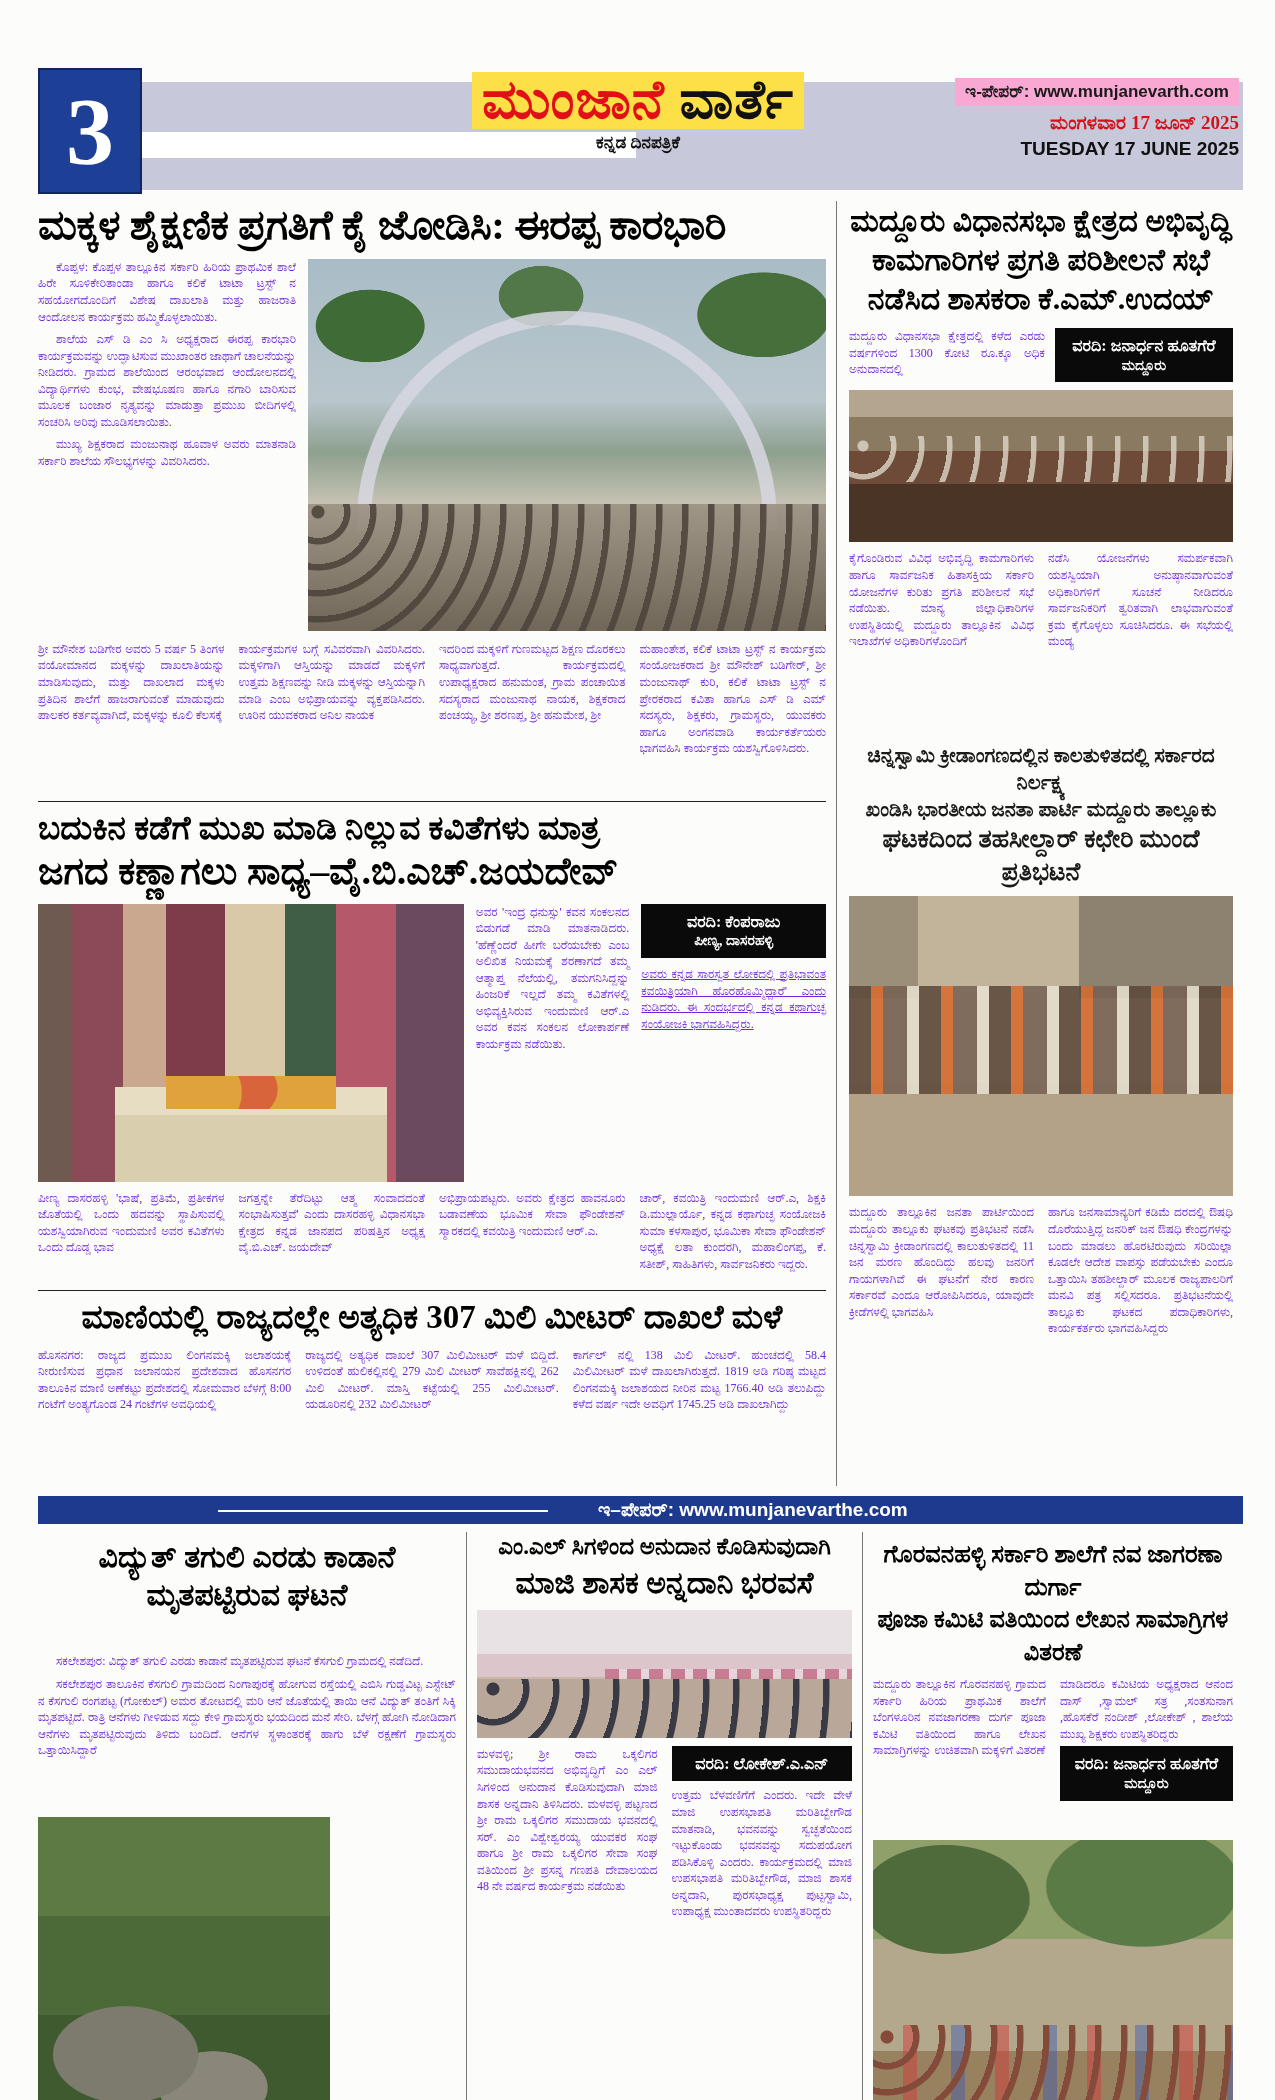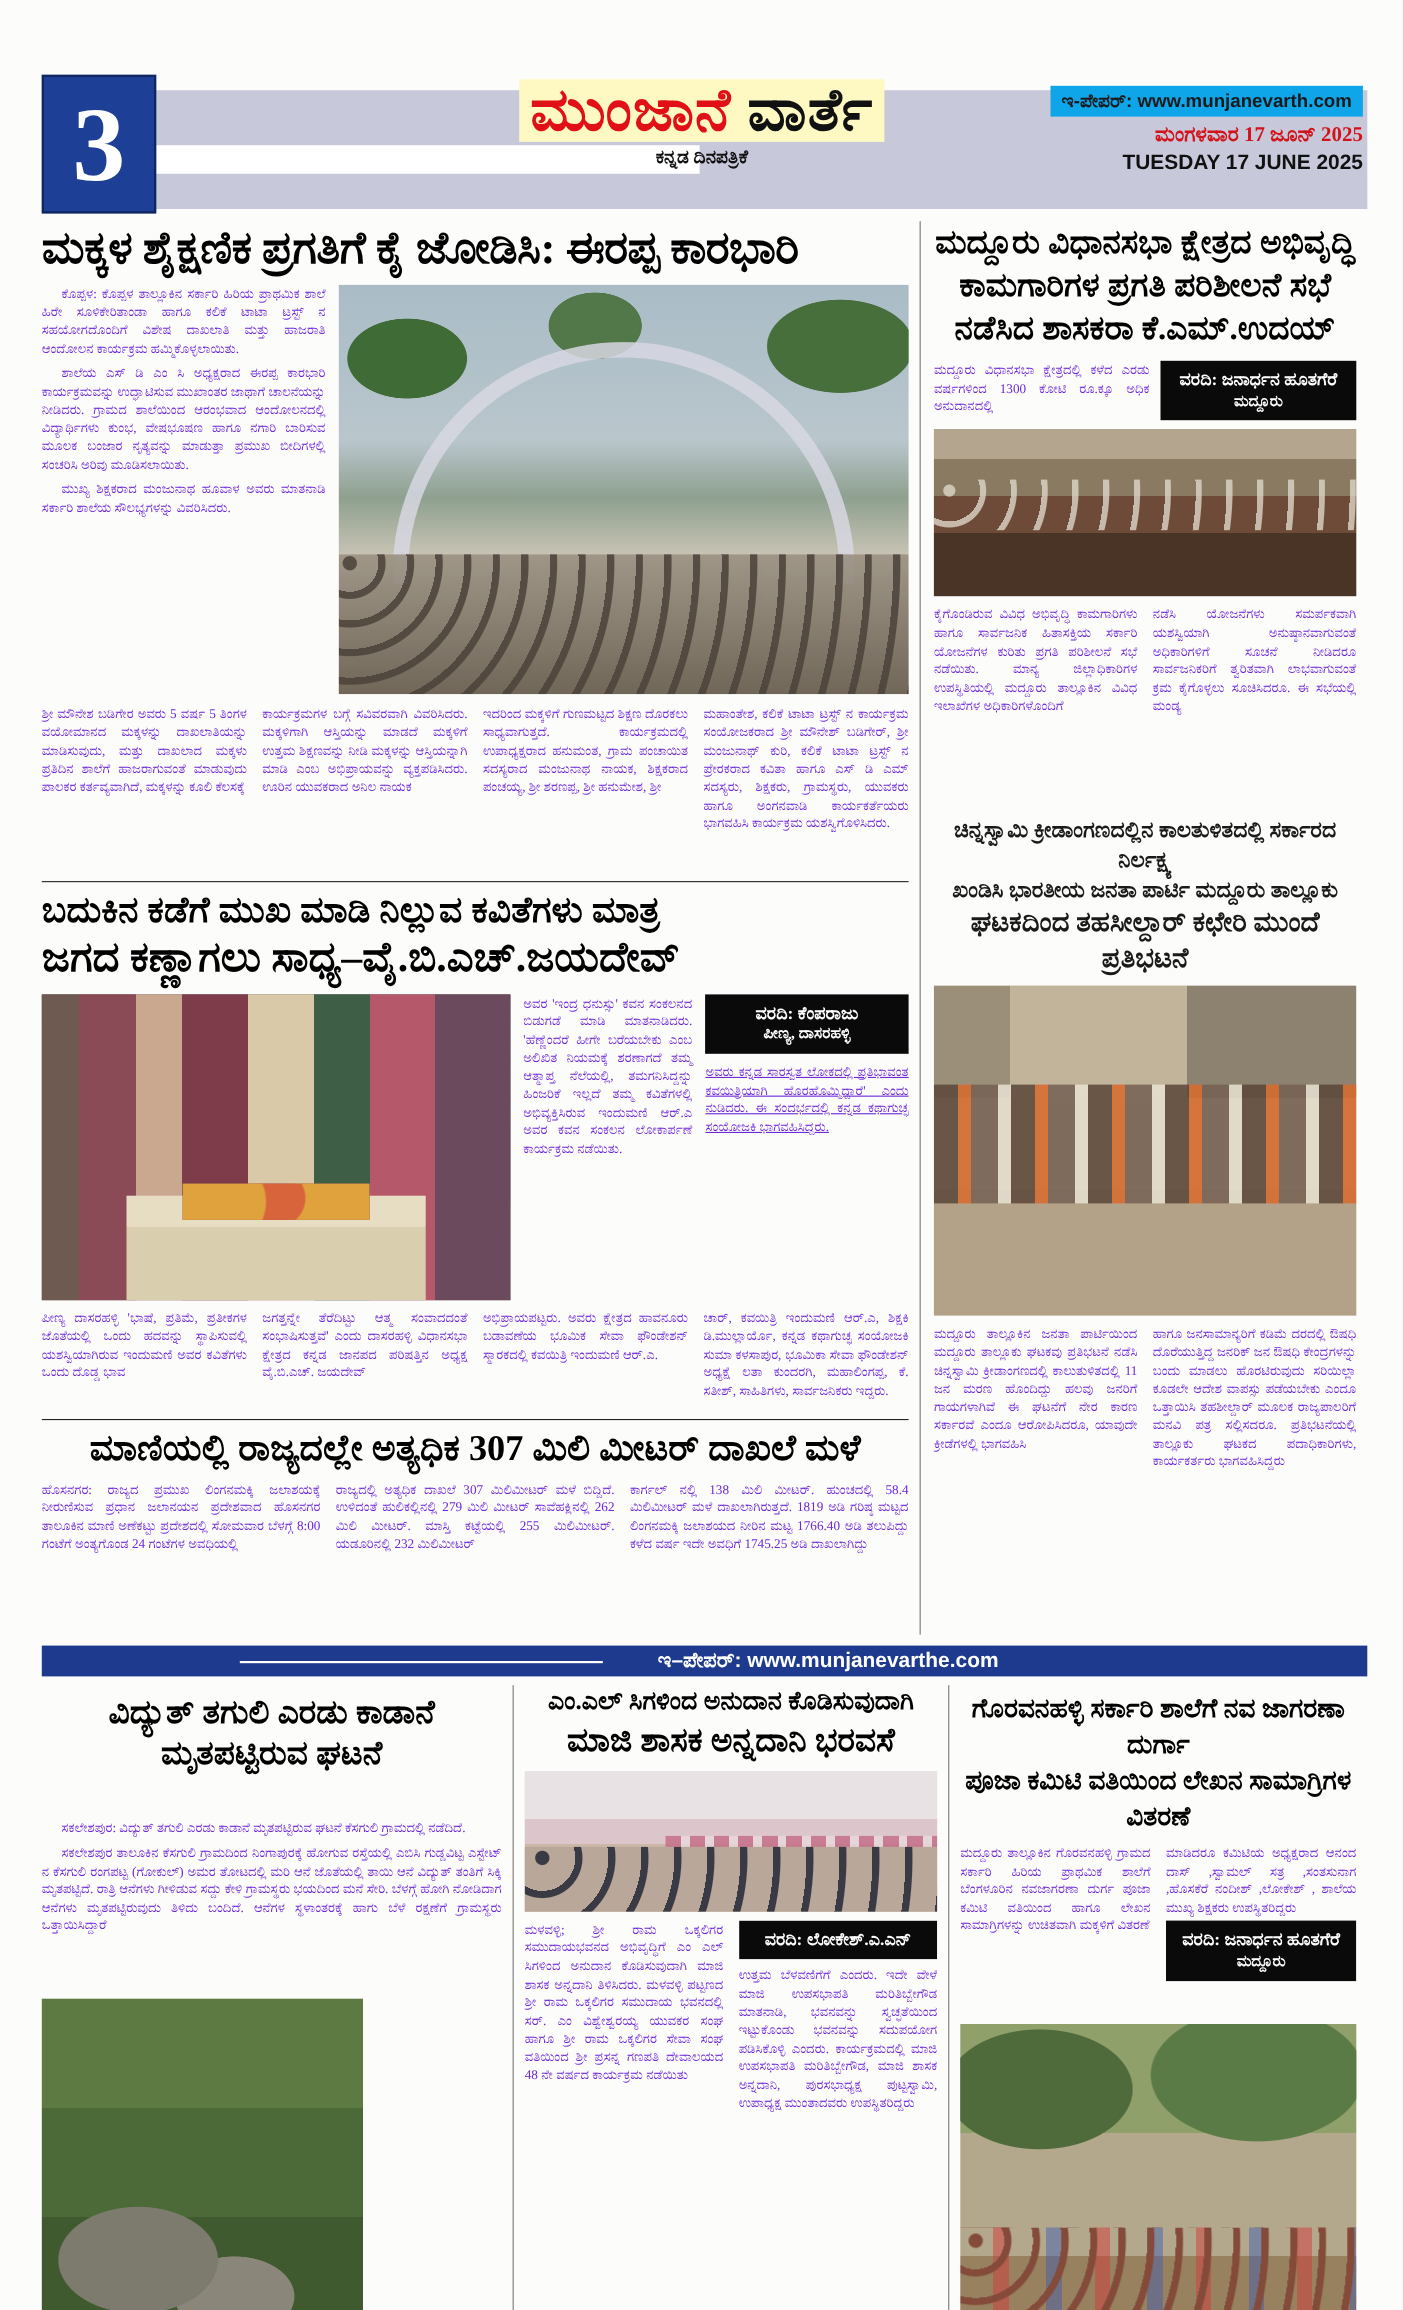--- a/index.html
+++ b/index.html
@@ -15,26 +15,26 @@
   .hdr { position:relative; height:135px; margin-bottom:6px; }
   .hdr-band { position:absolute; left:78px; top:22px; right:0; height:108px; background:#c7c8da; }
   .hdr-white-strip { position:absolute; left:78px; top:72px; width:520px; height:26px; background:#ffffff; }
   .pagenum-box {
     position:absolute; left:0; top:8px; width:104px; height:126px;
     background:#1e3f96; color:#fff; display:flex; align-items:center; justify-content:center;
     font-size:96px; font-weight:bold; font-family:"Liberation Serif", serif;
     border:2px solid #10265e;
   }
   .masthead { position:absolute; left:350px; top:12px; width:500px; text-align:center; }
-  .masthead .line1 { font-size:54px; font-weight:bold; letter-spacing:1px; background:#fef9c3; display:inline-block; padding:0 10px; line-height:1.05; }
+  .masthead .line1 { font-size:54px; font-weight:bold; letter-spacing:1px; background:#fde047; display:inline-block; padding:0 10px; line-height:1.05; }
   .masthead .red { color:#e01016; }
   .masthead .blk { color:#111; }
   .masthead .tagline { font-size:17px; font-weight:bold; margin-top:4px; color:#111; }
   .hdr-right { position:absolute; right:4px; top:18px; width:390px; text-align:right; }
-  .hdr-epaper { background:#0ea5e9; font-family:"Liberation Sans", sans-serif; font-weight:bold; font-size:17px; padding:4px 10px; display:inline-block; }
+  .hdr-epaper { background:#f9a8d4; font-family:"Liberation Sans", sans-serif; font-weight:bold; font-size:17px; padding:4px 10px; display:inline-block; }
   .hdr-date-kn { color:#d3121a; font-weight:bold; font-size:19px; margin-top:6px; }
   .hdr-date-en { color:#111; font-weight:bold; font-size:19px; font-family:"Liberation Sans", sans-serif; margin-top:4px; }
 
   
   .rule { border-top:1.5px solid #222; margin:8px 0; }
   .bodytxt { font-size:12px; line-height:1.38; text-align:justify; color:#6d28d9; }
   .bodytxt p { margin-bottom:6px; text-indent:18px; }
   .colrow { display:flex; gap:14px; }
   .colrow .c { flex:1; }
   .byline-box {

